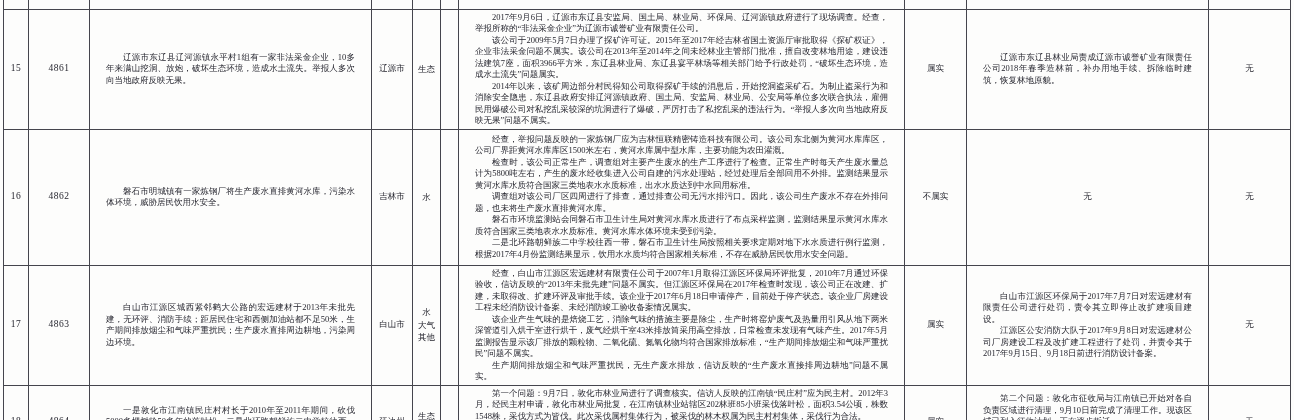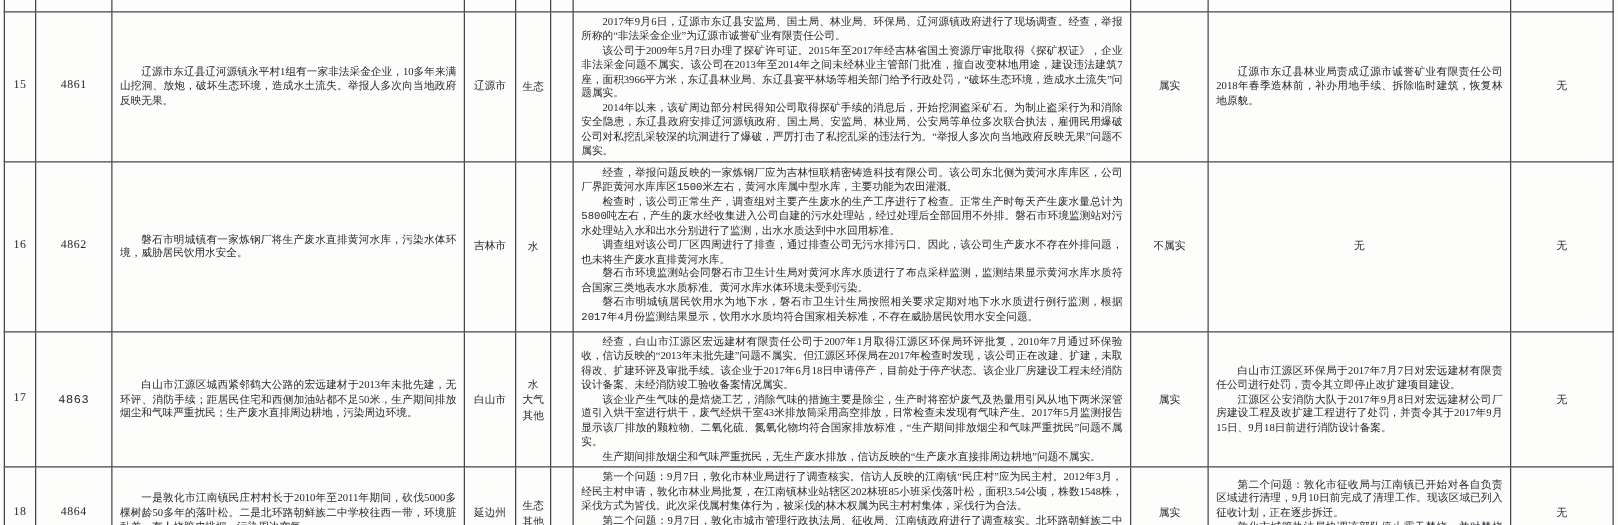--- a/index.html
+++ b/index.html
@@ -8,21 +8,21 @@
     font-family:"Liberation Serif","DejaVu Serif",serif;
   }
   .sheet{padding:0 4px 0 3px;}
   table.report{
     border-collapse:collapse;table-layout:fixed;width:1287px;
     color:#26262f;
   }
   td{
     border:1px solid #45454d;
     vertical-align:middle;
-    padding:2px 6px;
+    padding:2px 16px;
     font-size:8.5px;
     line-height:11.5px;
     color:#26262f;
     overflow:hidden;
   }
   tr.partial td{border-top:none;}
   td.center{text-align:center;padding:2px 2px;}
   td.c-seq,td.c-case{font-size:9.5px;letter-spacing:.5px;}
   td.c-gap{padding:0;}
   p.para{margin:0;text-indent:2em;text-align:justify;}
@@ -84,34 +84,34 @@
           <td class="center c-seq" style="border-color: rgb(69, 69, 77); color: rgb(38, 38, 47);">16</td>
           <td class="center c-case" style="border-color: rgb(69, 69, 77); color: rgb(38, 38, 47);">4862</td>
           <td class="c-complaint" style="border-color: rgb(69, 69, 77); color: rgb(38, 38, 47);">
             <p class="para">磐石市明城镇有一家炼钢厂将生产废水直排黄河水库，污染水体环境，威胁居民饮用水安全。</p>
           </td>
           <td class="center c-city" style="border-color: rgb(69, 69, 77); color: rgb(38, 38, 47);">吉林市</td>
           <td class="center c-type" style="border-color: rgb(69, 69, 77); color: rgb(38, 38, 47);">
             <span class="type-line">水</span>
           </td>
           <td class="c-gap" style="border-color: rgb(69, 69, 77); color: rgb(38, 38, 47);"></td>
-          <td class="c-invest" style="border-color: rgb(69, 69, 77); color: rgb(38, 38, 47); font-family: Liberation Mono, monospace;">
+          <td class="c-invest" style="border-color: rgb(69, 69, 77); color: rgb(38, 38, 47);">
             <p class="para">经查，举报问题反映的一家炼钢厂应为吉林恒联精密铸造科技有限公司。该公司东北侧为黄河水库库区，公司厂界距黄河水库库区1500米左右，黄河水库属中型水库，主要功能为农田灌溉。</p>
-            <p class="para">检查时，该公司正常生产，调查组对主要产生废水的生产工序进行了检查。正常生产时每天产生废水量总计为5800吨左右，产生的废水经收集进入公司自建的污水处理站，经过处理后全部回用不外排。磐石市环境监测站对污水处理站入水和出水分别进行了监测，出水水质达到中水回用标准。</p>
+            <p class="para">检查时，该公司正常生产，调查组对主要产生废水的生产工序进行了检查。正常生产时每天产生废水量总计为5800吨左右，产生的废水经收集进入公司自建的污水处理站，经过处理后全部回用不外排。监测结果显示黄河水库水质符合国家三类地表水水质标准，出水水质达到中水回用标准。</p>
             <p class="para">调查组对该公司厂区四周进行了排查，通过排查公司无污水排污口。因此，该公司生产废水不存在外排问题，也未将生产废水直排黄河水库。</p>
             <p class="para">磐石市环境监测站会同磐石市卫生计生局对黄河水库水质进行了布点采样监测，监测结果显示黄河水库水质符合国家三类地表水水质标准。黄河水库水体环境未受到污染。</p>
-            <p class="para">磐石市明城镇居民饮用水为地下水，磐石市卫生计生局按照相关要求定期对地下水水质进行例行监测，根据2017年4月份监测结果显示，饮用水水质均符合国家相关标准，不存在威胁居民饮用水安全问题。</p>
+            <p class="para">二是北环路朝鲜族二中学校往西一带，磐石市卫生计生局按照相关要求定期对地下水水质进行例行监测，根据2017年4月份监测结果显示，饮用水水质均符合国家相关标准，不存在威胁居民饮用水安全问题。</p>
           </td>
           <td class="center c-verdict" style="border-color: rgb(69, 69, 77); color: rgb(38, 38, 47);">不属实</td>
           <td class="center c-handling" style="border-color: rgb(69, 69, 77); color: rgb(38, 38, 47);">无</td>
           <td class="center c-account" style="border-color: rgb(69, 69, 77); color: rgb(38, 38, 47);">无</td>
         </tr>
         <tr style="height: 103px;">
           <td class="center c-seq" style="border-color: rgb(69, 69, 77); color: rgb(38, 38, 47);">17</td>
-          <td class="center c-case" style="border-color: rgb(69, 69, 77); color: rgb(38, 38, 47); font-family: Liberation Mono, monospace;">4863</td>
+          <td class="center c-case" style="border-color: rgb(69, 69, 77); color: rgb(38, 38, 47);">4863</td>
           <td class="c-complaint" style="border-color: rgb(69, 69, 77); color: rgb(38, 38, 47);">
             <p class="para">白山市江源区城西紧邻鹤大公路的宏远建材于2013年未批先建，无环评、消防手续；距居民住宅和西侧加油站都不足50米，生产期间排放烟尘和气味严重扰民；生产废水直排周边耕地，污染周边环境。</p>
           </td>
           <td class="center c-city" style="border-color: rgb(69, 69, 77); color: rgb(38, 38, 47);">白山市</td>
           <td class="center c-type" style="border-color: rgb(69, 69, 77); color: rgb(38, 38, 47);">
             <span class="type-line">水</span>
             <span class="type-line">大气</span>
             <span class="type-line">其他</span>
           </td>
           <td class="c-gap" style="border-color: rgb(69, 69, 77); color: rgb(38, 38, 47);"></td>

